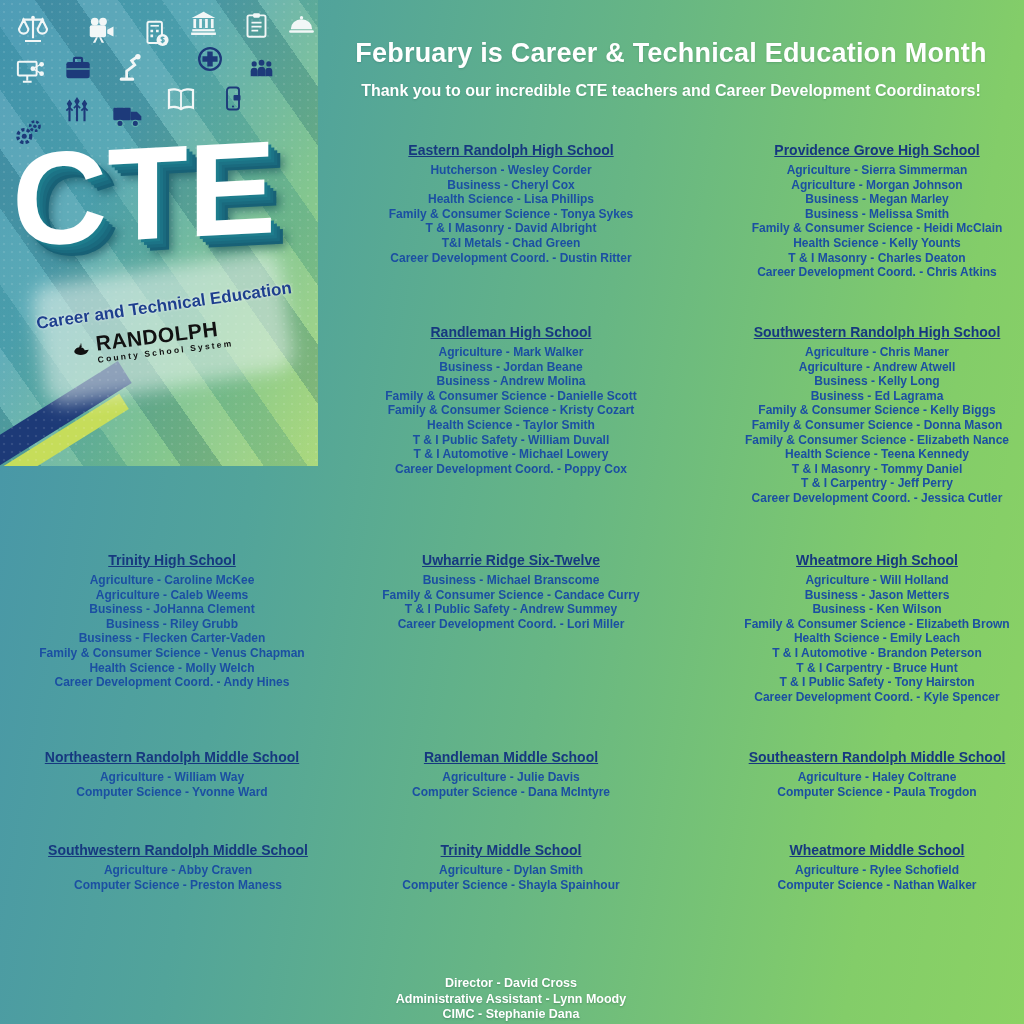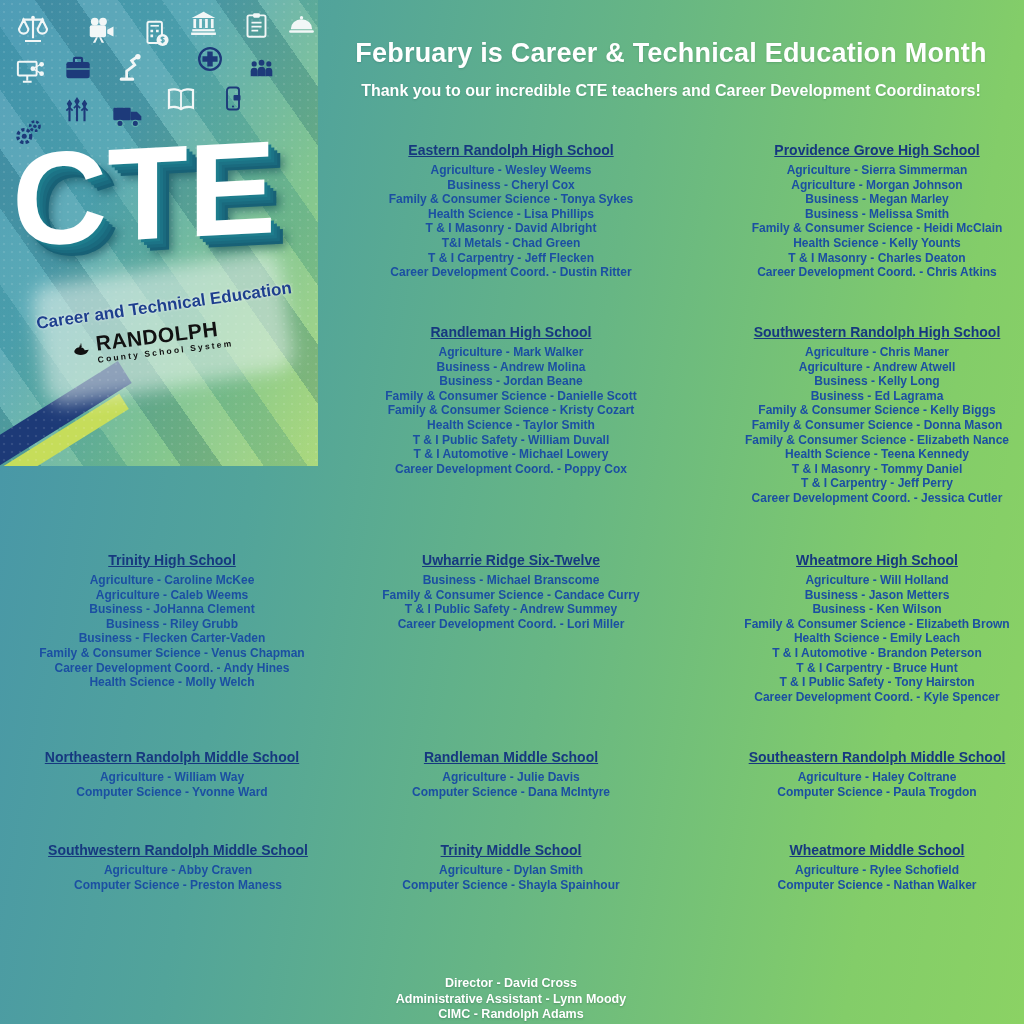--- a/index.html
+++ b/index.html
@@ -174,45 +174,44 @@
   </div>
 
   <div class="header">
     <div class="title">February is Career &amp; Technical Education Month</div>
     <div class="subtitle">Thank you to our incredible CTE teachers and Career Development Coordinators!</div>
   </div>
 
   <div id="sections">
       <div class="section pos1">
         <div class="school-title">Eastern Randolph High School</div>
-        <div class="staff-line">Agriculture - Wesley Weems</div>
+        <div class="staff-line">Hutcherson - Wesley Corder</div>
         <div class="staff-line">Business - Cheryl Cox</div>
+        <div class="staff-line">Health Science - Lisa Phillips</div>
         <div class="staff-line">Family &amp; Consumer Science - Tonya Sykes</div>
-        <div class="staff-line">Health Science - Lisa Phillips</div>
         <div class="staff-line">T &amp; I Masonry - David Albright</div>
         <div class="staff-line">T&amp;I Metals - Chad Green</div>
-        <div class="staff-line">T &amp; I Carpentry - Jeff Flecken</div>
         <div class="staff-line">Career Development Coord. - Dustin Ritter</div>
       </div>
       <div class="section pos2">
         <div class="school-title">Providence Grove High School</div>
         <div class="staff-line">Agriculture - Sierra Simmerman</div>
         <div class="staff-line">Agriculture - Morgan Johnson</div>
         <div class="staff-line">Business - Megan Marley</div>
         <div class="staff-line">Business - Melissa Smith</div>
         <div class="staff-line">Family &amp; Consumer Science - Heidi McClain</div>
         <div class="staff-line">Health Science - Kelly Younts</div>
         <div class="staff-line">T &amp; I Masonry - Charles Deaton</div>
         <div class="staff-line">Career Development Coord. - Chris Atkins</div>
       </div>
       <div class="section pos3">
         <div class="school-title">Randleman High School</div>
         <div class="staff-line">Agriculture - Mark Walker</div>
+        <div class="staff-line">Business - Jordan Beane</div>
         <div class="staff-line">Business - Andrew Molina</div>
-        <div class="staff-line">Business - Jordan Beane</div>
         <div class="staff-line">Family &amp; Consumer Science - Danielle Scott</div>
         <div class="staff-line">Family &amp; Consumer Science - Kristy Cozart</div>
         <div class="staff-line">Health Science - Taylor Smith</div>
         <div class="staff-line">T &amp; I Public Safety - William Duvall</div>
         <div class="staff-line">T &amp; I Automotive - Michael Lowery</div>
         <div class="staff-line">Career Development Coord. - Poppy Cox</div>
       </div>
       <div class="section pos4">
         <div class="school-title">Southwestern Randolph High School</div>
         <div class="staff-line">Agriculture - Chris Maner</div>
@@ -228,22 +227,22 @@
         <div class="staff-line">Career Development Coord. - Jessica Cutler</div>
       </div>
       <div class="section pos5">
         <div class="school-title">Trinity High School</div>
         <div class="staff-line">Agriculture - Caroline McKee</div>
         <div class="staff-line">Agriculture - Caleb Weems</div>
         <div class="staff-line">Business - JoHanna Clement</div>
         <div class="staff-line">Business - Riley Grubb</div>
         <div class="staff-line">Business - Flecken Carter-Vaden</div>
         <div class="staff-line">Family &amp; Consumer Science - Venus Chapman</div>
+        <div class="staff-line">Health Science - Molly Welch</div>
         <div class="staff-line">Career Development Coord. - Andy Hines</div>
-        <div class="staff-line">Health Science - Molly Welch</div>
       </div>
       <div class="section pos6">
         <div class="school-title">Uwharrie Ridge Six-Twelve</div>
         <div class="staff-line">Business - Michael Branscome</div>
         <div class="staff-line">Family &amp; Consumer Science - Candace Curry</div>
         <div class="staff-line">T &amp; I Public Safety - Andrew Summey</div>
         <div class="staff-line">Career Development Coord. - Lori Miller</div>
       </div>
       <div class="section pos7">
         <div class="school-title">Wheatmore High School</div>
@@ -285,18 +284,18 @@
       <div class="section pos13">
         <div class="school-title">Wheatmore Middle School</div>
         <div class="staff-line">Agriculture - Rylee Schofield</div>
         <div class="staff-line">Computer Science - Nathan Walker</div>
       </div>
     </div>
 
   <div class="footer">
       <div class="footer-line">Director - David Cross</div>
       <div class="footer-line">Administrative Assistant - Lynn Moody</div>
-      <div class="footer-line">CIMC - Randolph Adams</div>
+      <div class="footer-line">CIMC - Stephanie Dana</div>
       <div class="footer-line">Middle School CDC - Sarah Fuller</div>
       <div class="footer-line">Middle School CDC - Kristy Hutcherson</div>
     </div>
 
 </div>
 
 </body></html>

